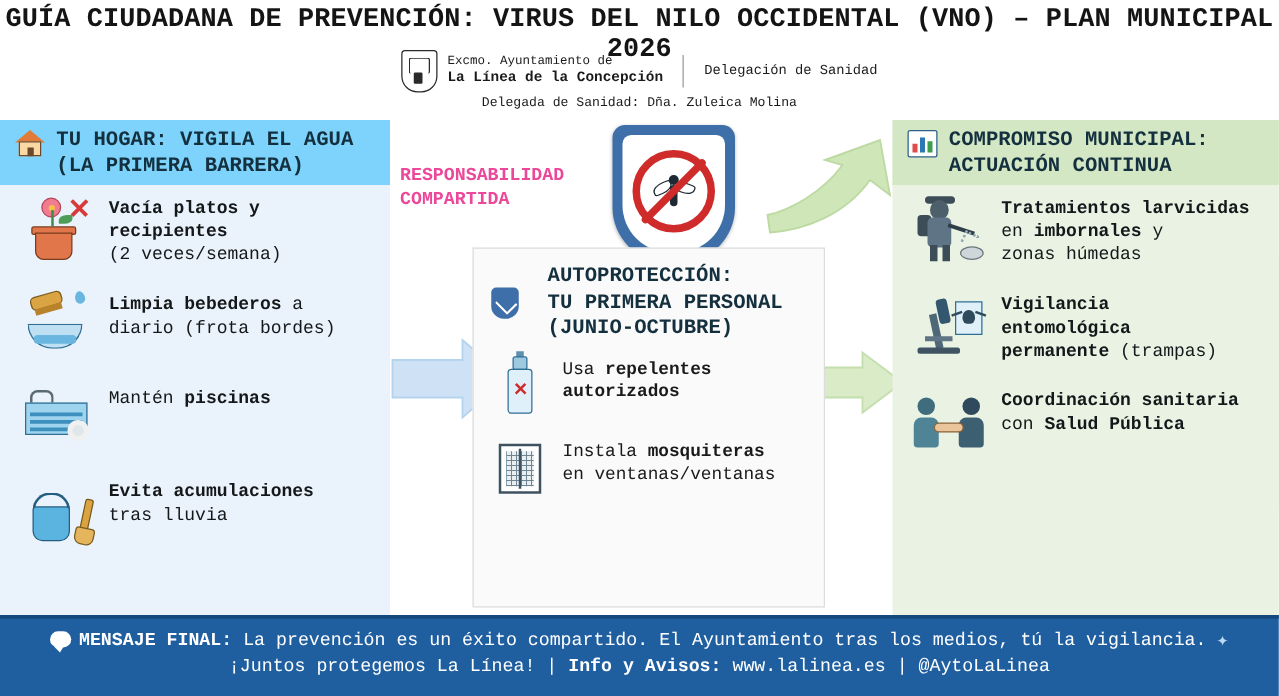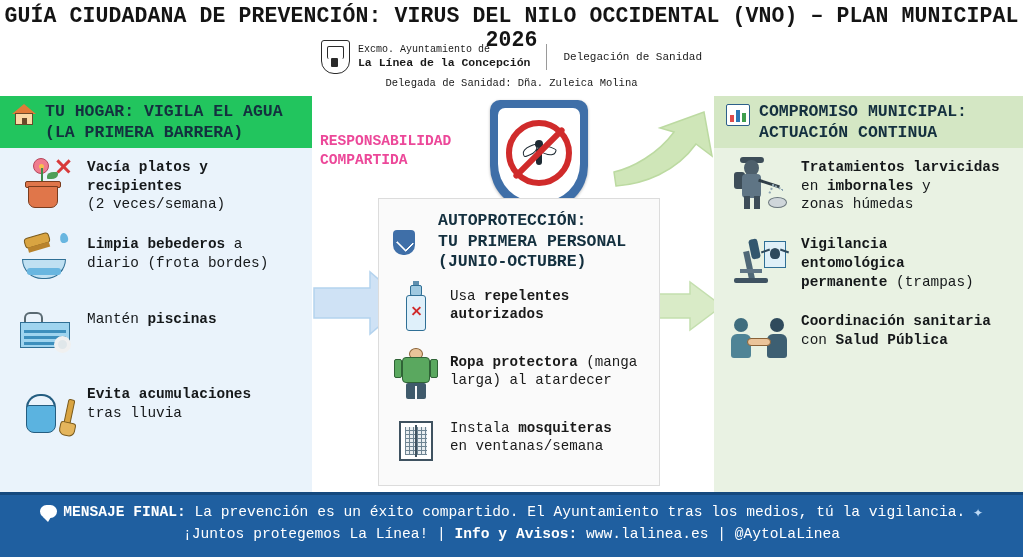--- a/index.html
+++ b/index.html
@@ -54,21 +54,21 @@
   
   .panel{position:absolute;}
   .panel-left{left:0;top:96px;width:312px;height:396px;background:#eaf3fb;}
   .panel-right{left:714px;top:96px;width:309px;height:396px;background:#e9f2e3;}
   .panel-mid{left:312px;top:96px;width:402px;height:396px;background:#ffffff;}
 
   .panel-head{
     position:absolute;left:0;top:0;width:100%;height:52px;
     display:flex;align-items:flex-start;padding-top:6px;box-sizing:border-box;
   }
-  .panel-head.left{background:#22c55e;}
+  .panel-head.left{background:#7dd3fc;}
   .panel-head.right{background:#d4e7c4;}
   .head-inner{display:flex;gap:9px;padding:0 12px;align-items:flex-start;}
   .head-text{font-size:16.5px;font-weight:bold;line-height:1.26;color:#14303f;}
   .head-text .paren{font-weight:bold;}
 
   
   .ic-house{
     width:24px;height:22px;flex:none;position:relative;margin-top:2px;
   }
   .ic-house .roof{
@@ -406,44 +406,31 @@
             <div class="cap"></div>
             <div class="body"></div>
             <div class="mark"></div>
         </div>
         <div class="txt">
           <span>Usa </span><b>repelentes</b><br>
           <b>autorizados</b>
         </div>
       </div>
 
-      <div class="auto-item">
-        <div class="ico-sm ic-shirt">
-          <div class="head"></div>
-            <div class="sl1"></div>
-            <div class="sl2"></div>
-            <div class="torso"></div>
-            <div class="legs"></div>
-        </div>
-        <div class="txt">
-          <b>Ropa protectora</b><span> (manga</span><br>
-          <span>larga) al atardecer</span>
-        </div>
-      </div>
 
       <div class="auto-item">
         <div class="ico-sm">
           <div class="ic-window">
               <div class="mesh"></div>
               <div class="frame-mid"></div>
             </div>
         </div>
         <div class="txt">
           <span>Instala </span><b>mosquiteras</b><br>
-          <span>en ventanas/semana</span>
+          <span>en ventanas/ventanas</span>
         </div>
       </div>
 
     </div>
   </div>
 
   <div class="panel panel-right">
     <div class="panel-head right">
       <div class="head-inner">
         <div class="ic-chart">

